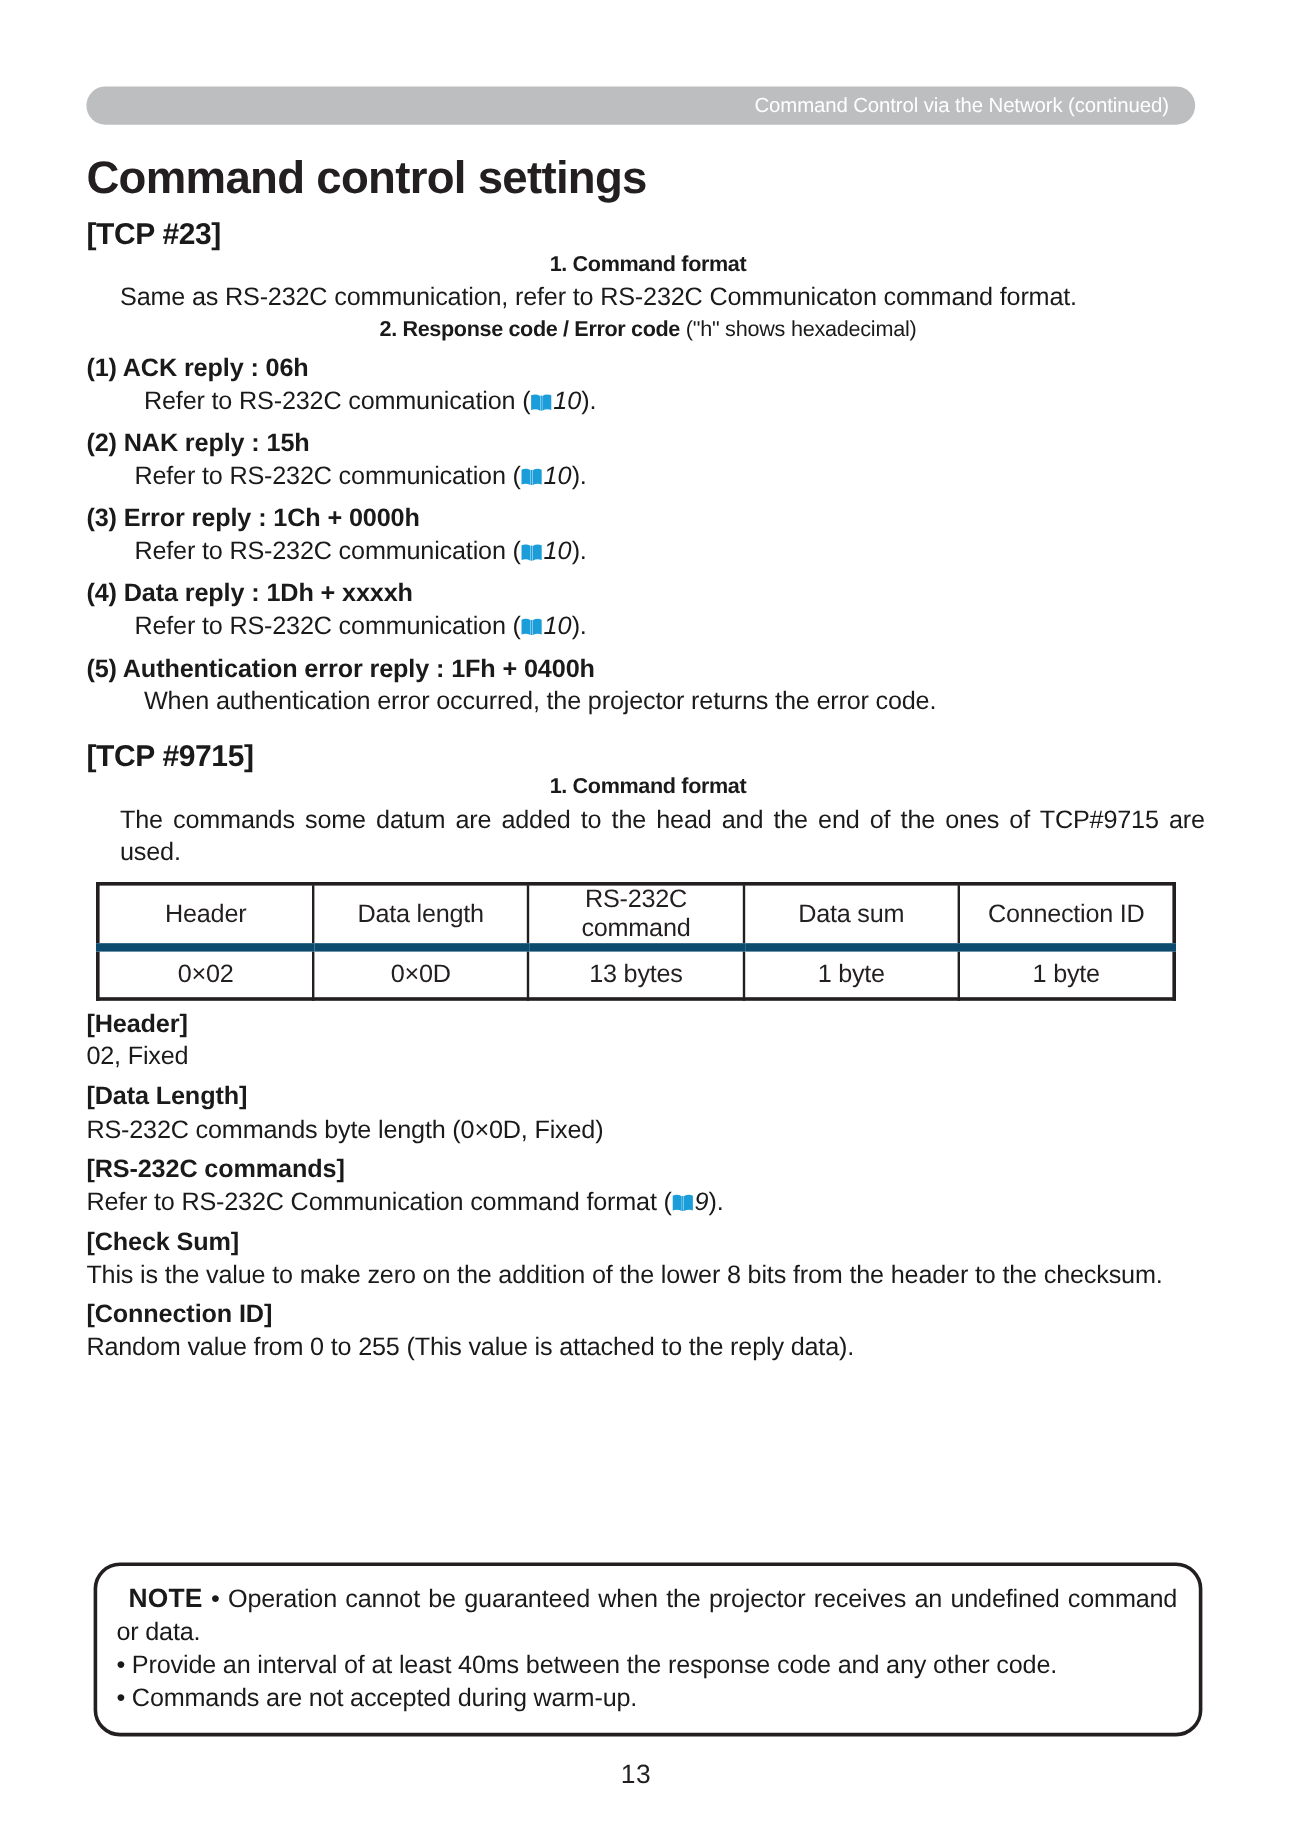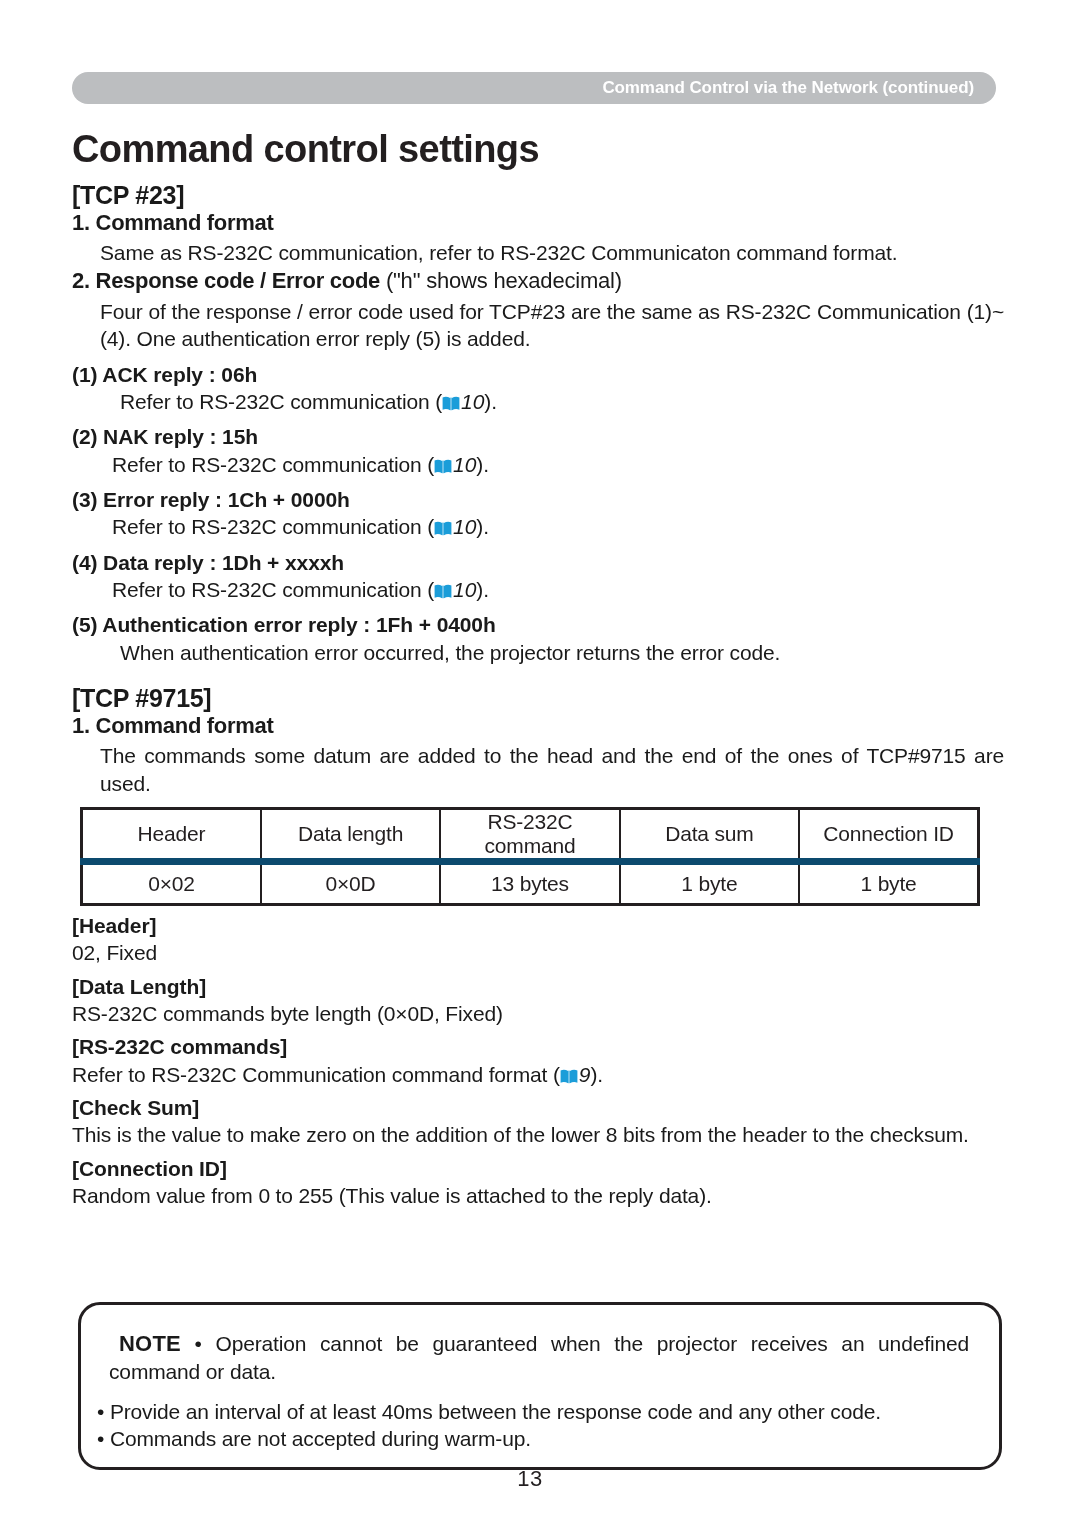--- a/index.html
+++ b/index.html
@@ -35,21 +35,21 @@
     border-radius: 16px;
     display: flex;
     align-items: center;
     justify-content: flex-end;
     box-sizing: border-box;
     padding-right: 22px;
   }
   .header-banner-text {
     color: #ffffff;
     font-size: 17px;
-    font-weight: bold;
+    font-weight: normal;
     letter-spacing: -0.1px;
     white-space: nowrap;
   }
 
   
   .content {
     position: absolute;
     left: 72px;
     top: 128px;
     width: 936px;
@@ -66,25 +66,26 @@
 
   .tcp-label {
     font-size: 25px;
     font-weight: bold;
     line-height: 1.16;
     margin: 4px 0 0 0;
     letter-spacing: -0.3px;
   }
 
   .sec-heading {
-    font-size: 22px;
+    font-size: 18px;
     font-weight: bold;
     line-height: 1.2;
     margin: 0 0 3px 0;
     letter-spacing: -0.3px;
+    text-align: center;
   }
   .sec-heading .normal {
     font-weight: normal;
     letter-spacing: -0.2px;
   }
 
   .body-text {
     font-size: 21px;
     line-height: 1.31;
     margin: 0 0 2px 0;
@@ -178,21 +179,21 @@
     top: 1302px;
     width: 924px;
     box-sizing: border-box;
     border: 3px solid #231f20;
     border-radius: 22px;
     padding: 12px 18px 14px 16px;
   }
   .note-first {
     font-size: 21px;
     line-height: 1.32;
-    margin: 12px;
+    margin: 0;
     text-align: justify;
     text-align-last: left;
     letter-spacing: -0.15px;
   }
   .note-label {
     font-weight: bold;
     font-size: 22px;
     letter-spacing: 0.2px;
     padding-left: 10px;
   }
@@ -229,21 +230,20 @@
   <div class="content">
 
     <h1 class="page-title">Command control settings</h1>
 
     <div class="tcp-label">[TCP #23]</div>
 
     <div class="sec-heading">1. Command format</div>
     <p class="body-text">Same as RS-232C communication, refer to RS-232C Communicaton command format.</p>
 
     <div class="sec-heading"><span>2. Response code / Error code</span><span class="normal"> ("h" shows hexadecimal)</span></div>
-    <p class="body-text justify">Four of the response / error code used for TCP#23 are the same as RS-232C Communication (1)~(4). One authentication error reply (5) is added.</p>
 
     <div class="item-heading">(1) ACK reply : 06h</div>
     <p class="item-body"><span>Refer to RS-232C communication (</span><span class="bookref"><span class="book-icon"><svg width="18" height="15" viewBox="0 0 18 15" xmlns="http://www.w3.org/2000/svg">
               <path d="M0.6 1.4 C2.9 0.4 5.6 0.4 8.1 1.9 L8.1 14.2 C5.6 12.8 2.9 12.8 0.6 13.7 Z" fill="#1b9dd9"></path>
               <path d="M17.4 1.4 C15.1 0.4 12.4 0.4 9.9 1.9 L9.9 14.2 C12.4 12.8 15.1 12.8 17.4 13.7 Z" fill="#1b9dd9"></path>
               <rect x="8.4" y="1.6" width="1.2" height="12.6" fill="#1b9dd9"></rect>
             </svg></span><span class="pg">10</span></span><span>).</span></p>
 
     <div class="item-heading">(2) NAK reply : 15h</div>
     <p class="item-body tight"><span>Refer to RS-232C communication (</span><span class="bookref"><span class="book-icon"><svg width="18" height="15" viewBox="0 0 18 15" xmlns="http://www.w3.org/2000/svg">

